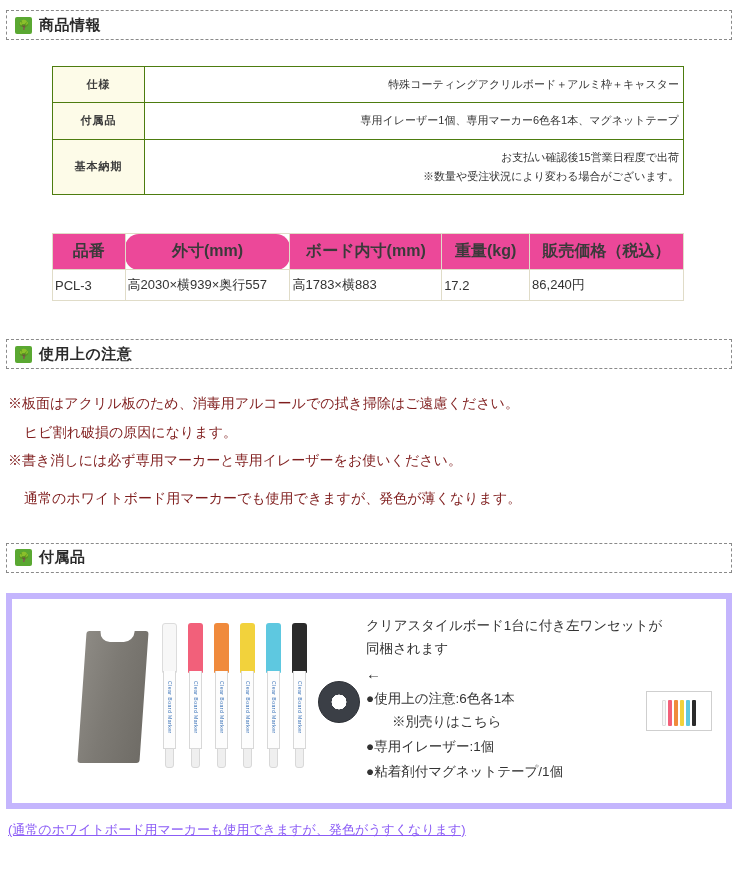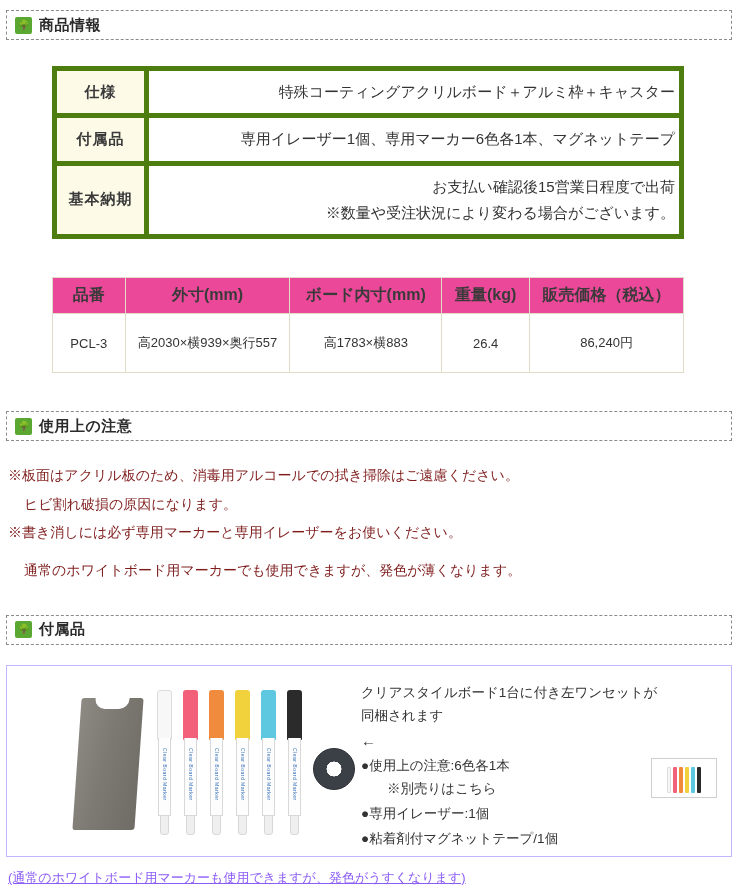--- a/index.html
+++ b/index.html
@@ -54,22 +54,22 @@
   .spec-wrap {
     margin: 26px 0 0 52px;
     width: 632px;
   }
   table.spec {
     border-collapse: collapse;
     width: 632px;
     table-layout: fixed;
   }
   table.spec td {
-    border: 5px solid #4d7c0f;
-    font-size: 15px;
+    border: 1px solid #4d7c0f;
+    font-size: 11px;
     padding: 8px 4px;
     vertical-align: middle;
     margin-top: 33px;
   }
   table.spec td.key {
     width: 92px;
     background: #fdfbe8;
     text-align: center;
     font-weight: bold;
     color: #3a3a3a;
@@ -96,45 +96,45 @@
     border: 1px solid #e0dcc8;
     font-size: 16px;
     font-weight: bold;
     color: #3a3a3a;
     padding: 7px 2px;
     text-align: center;
   }
   table.prod td {
     border: 1px solid #e0dcc8;
     font-size: 13px;
-    padding: 20px 2px;
-    text-align: center;
+    padding: 6px 2px;
+    text-align: left;
     color: #333;
   }
   .col-a { width: 66px; }
-  .col-b { width: 150px; }
+  .col-b { width: 150px; border-radius: 14px; }
   .col-c { width: 138px; }
   .col-d { width: 80px; }
   .col-e { width: 140px; }
 
   
   .notes-body {
     margin: 20px 0 0 8px;
     font-size: 14px;
     line-height: 2.05;
     color: #7f1d1d;
   }
   .notes-body .indent { padding-left: 16px; }
   .notes-body .gap { height: 9px; }
 
   
   .acc-box {
     margin: 20px 6px 0 6px;
-    border: 1px solid #c4b5fd;
-    height: 192px;
+    border: 6px solid #c4b5fd;
+    height: 216px;
     display: flex;
     position: relative;
     background: #ffffff;
   }
   .acc-left {
     width: 348px;
     position: relative;
     flex: 0 0 auto;
   }
   .acc-right {
@@ -314,21 +314,21 @@
         <th class="col-c">ボード内寸(mm)</th>
         <th class="col-d">重量(kg)</th>
         <th class="col-e">販売価格（税込）</th>
       </tr>
     </thead>
     <tbody>
       <tr>
         <td>PCL-3</td>
         <td>高2030×横939×奥行557</td>
         <td>高1783×横883</td>
-        <td>26.4</td>
+        <td>17.2</td>
         <td>86,240円</td>
       </tr>
     </tbody>
   </table>
 </div>
 
 <div class="section-head" style="margin-top:38px;">
   <span class="sec-icon">
       <span>🌳</span>
     </span>

